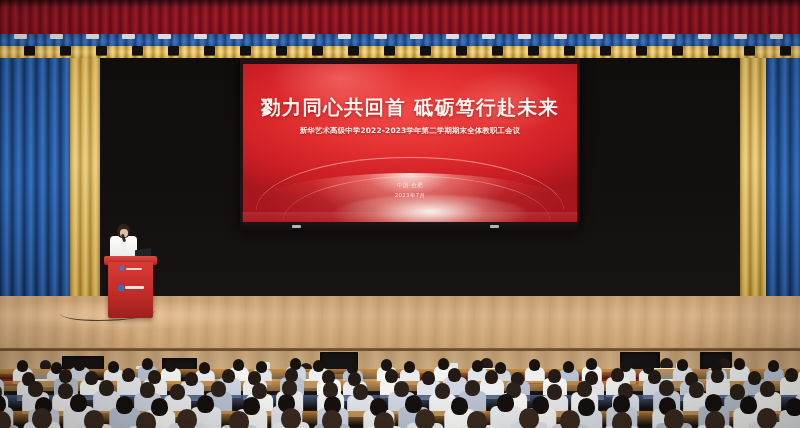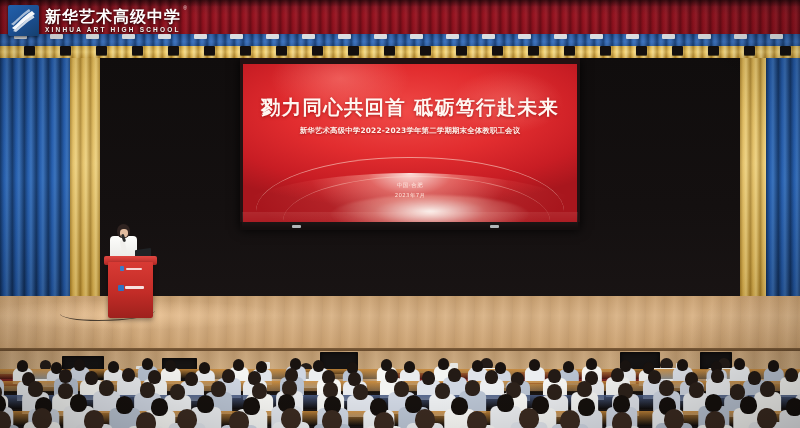--- a/index.html
+++ b/index.html
@@ -910,29 +910,15 @@
         <div class="h" style="left: 705px; top: 53px; width: 20px; height: 21px; background: rgb(58, 42, 32);"></div>
       </div>
       <div class="person">
         <div class="s" style="left: 767px; top: 64.4px; width: 37px; height: 30px; background: rgb(233, 235, 238); transform: translateX(-50%);"></div>
         <div class="h" style="left: 757px; top: 50px; width: 20px; height: 21px; background: rgb(58, 42, 32);"></div>
       </div>
       <div class="person"></div>
       <div class="person"></div>
     </div>
 
-  <div class="logo-overlay">
-    <div class="logo-mark">
-      <svg viewBox="0 0 31 31" width="31" height="31" aria-hidden="true">
-        <path d="M4 23 C10 19, 14 12, 24 6 L27 9 C18 14, 13 20, 7 25 Z" fill="#ffffff" opacity="0.96"></path>
-        <path d="M5 26 C12 22, 16 15, 25 10 L26.5 12.5 C18 17.5, 13 23, 8 27 Z" fill="#ffffff" opacity="0.78"></path>
-        <path d="M3 19 C9 15, 13 9, 21 4 L22.5 6 C15 10.5, 10 16, 5.5 20.5 Z" fill="#ffffff" opacity="0.62"></path>
-      </svg>
-    </div>
-    <div class="logo-text">
-      <div class="logo-cn">新华艺术高级中学</div>
-      <div class="logo-en">XINHUA ART HIGH SCHOOL</div>
-      <span class="logo-reg">®</span>
-    </div>
-  </div>
 
   <div class="vignette"></div>
 </div>
 
 </body></html>

